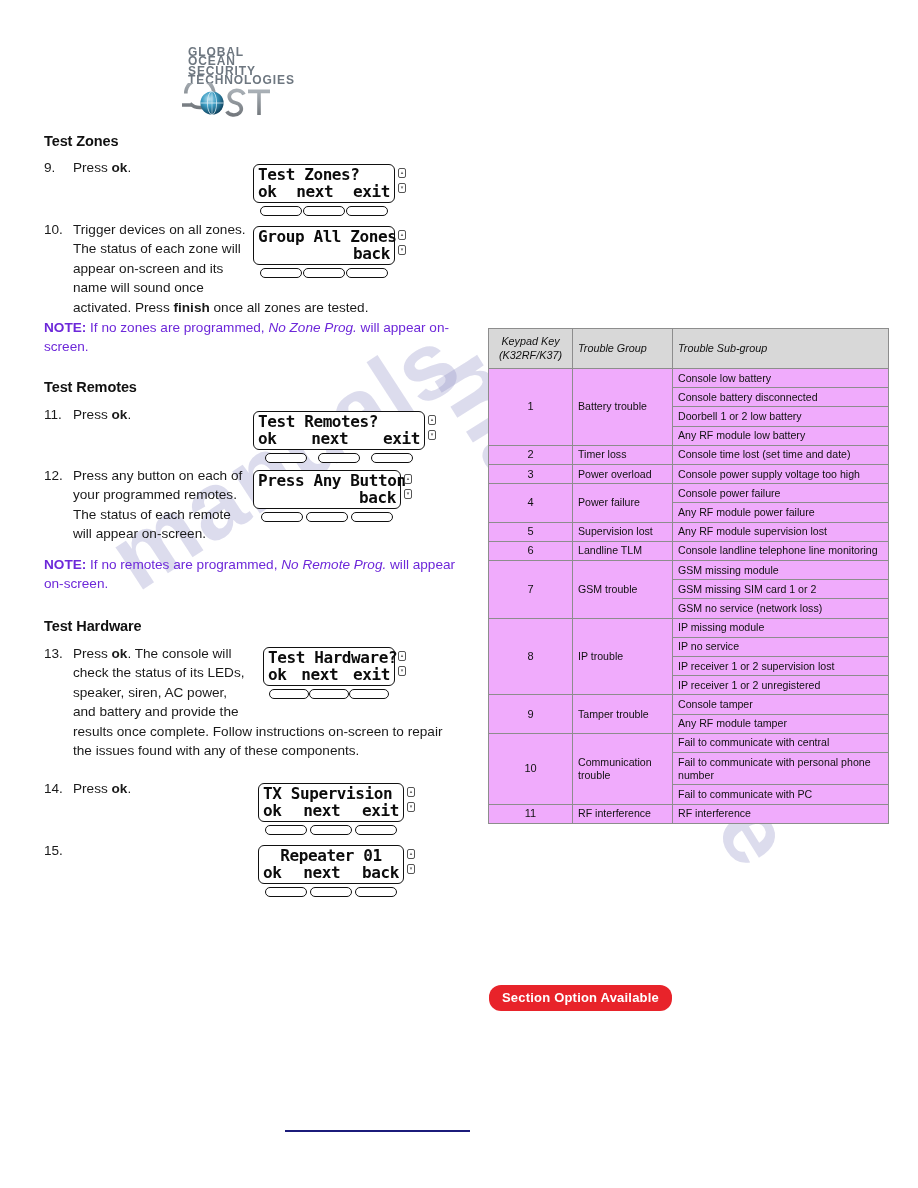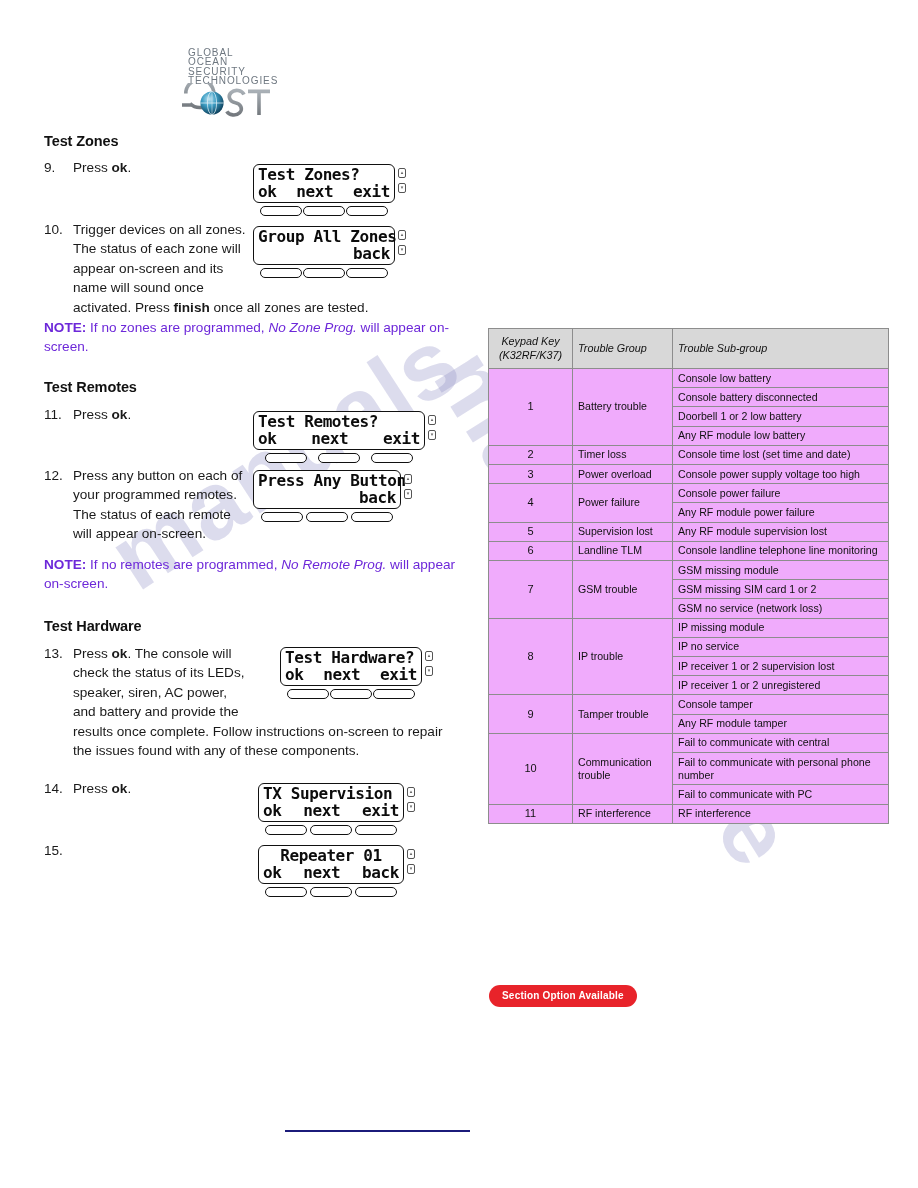--- a/index.html
+++ b/index.html
@@ -53,22 +53,22 @@
     top: 45px;
     width: 120px;
     height: 78px;
     z-index: 10;
   }
   #logo .logo-words {
     position: absolute;
     left: 28px;
     top: 3px;
     font-family: "Liberation Sans", sans-serif;
-    font-size: 10px;
-    font-weight: 400;
+    font-size: 12px;
+    font-weight: 700;
     letter-spacing: 0.9px;
     line-height: 9.4px;
     color: #6e7780;
   }
   #logo .logo-gost {
     position: absolute;
     left: 0px;
     top: 38px;
     width: 120px;
     height: 40px;
@@ -211,21 +211,21 @@
   .col3 { width: 216px; }
 
   
   #section-option {
     position: absolute;
     left: 489px;
     top: 985px;
     padding: 5px 13px 6px 13px;
     background: #e8232a;
     color: #ffffff;
-    font-size: 10px;
+    font-size: 13px;
     font-weight: 700;
     letter-spacing: 0.2px;
     border-radius: 12px;
     z-index: 12;
   }
 
   
   #bottom-rule {
     position: absolute;
     left: 285px;
@@ -372,21 +372,21 @@
 </div>
 
 <div class="note" style="left:44px; top:555px; width:412px;"><b>NOTE:</b> If no remotes are programmed, <i>No Remote Prog.</i> will appear on-screen.</div>
 
 <div class="sec-head" style="left:44px; top:618px;">Test Hardware</div>
 
 <div class="step" style="left:44px; top:644px; width:405px;">
   <span class="num">13.</span>
   <span class="body" id="step13body"><span style="float: right; width: 198px; height: 60px;"></span>Press <b>ok</b>. The console will check the status of its LEDs, speaker, siren, AC power, and battery and provide the results once complete. Follow instructions on-screen to repair the issues found with any of these components.</span>
 </div>
-<div class="lcd" style="left:280px; top:647px; width:142px;">
+<div class="lcd" style="left:263px; top:647px; width:132px;">
   <div class="lcd-screen">
     <div class="lcd-line">Test Hardware?</div>
     <div class="lcd-line l2">
       <span>ok</span>
       <span>next</span>
       <span>exit</span>
     </div>
     <div class="lcd-dots">
         <span>▴</span>
         <span>▾</span>

